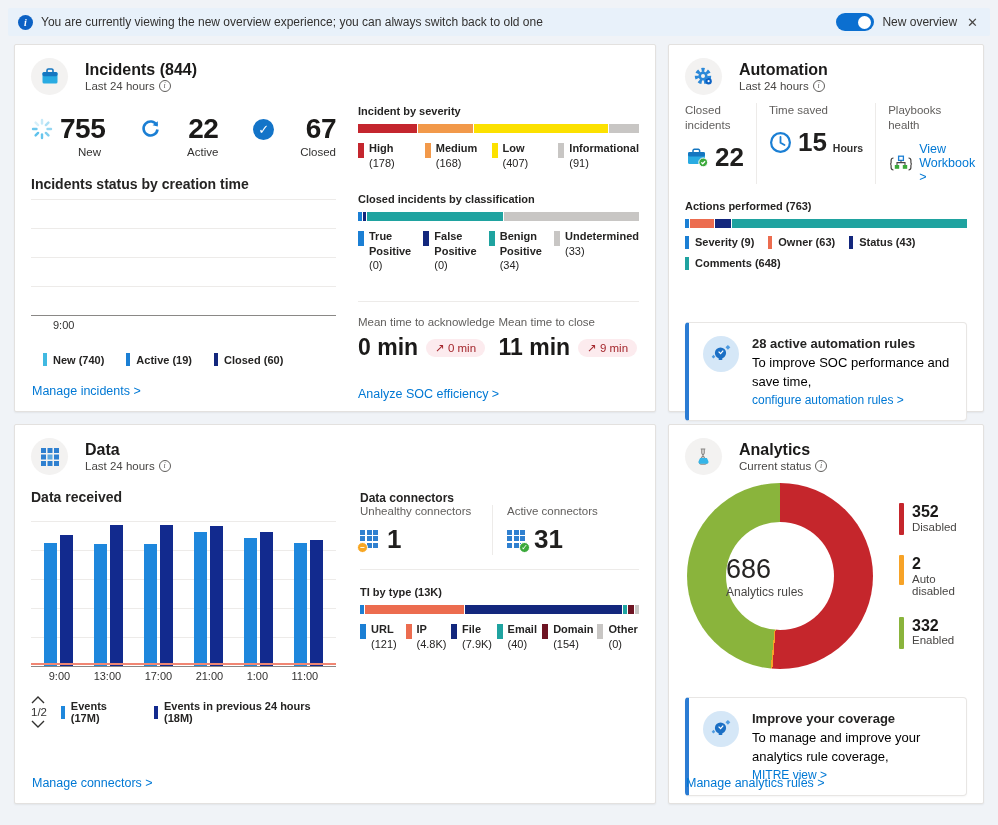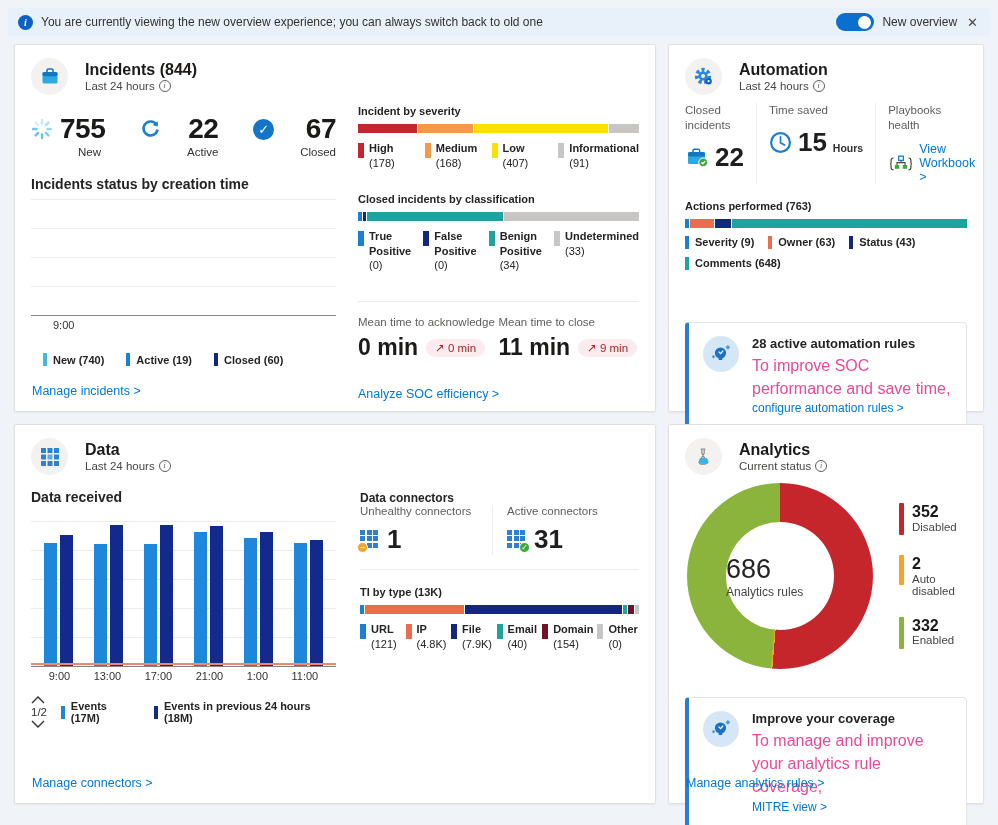--- a/index.html
+++ b/index.html
@@ -111,21 +111,21 @@
   .auto-unit { font-size: 10.5px; font-weight: 700; color: #323130; align-self: flex-end; margin-bottom: 4px; }
   .wb-link { display: flex; align-items: center; gap: 5px; font-size: 12.5px; margin-top: 6px; }
   .legend-wrap { display: flex; flex-wrap: wrap; gap: 8px 14px; }
   
   .callout {
     border: 1px solid #e8e6e4; border-left: 4px solid #2b7cd3; border-radius: 4px;
     background: #fff; padding: 13px 14px; display: flex; gap: 13px; align-items: flex-start;
     box-shadow: 0 1px 2px rgba(0,0,0,.04);
   }
   .callout-title { font-size: 13px; font-weight: 700; color: #252423; margin-bottom: 3px; }
-  .callout-text { font-size: 16px; color: #ec4899; line-height: 1.45; }
+  .callout-text { font-size: 13px; color: #000000; line-height: 1.45; }
   .bulb-circle { width: 36px; height: 36px; border-radius: 50%; background: #d5e7f7; flex: 0 0 auto; display: flex; align-items: center; justify-content: center; }
   .auto-callout { margin-top: 52px; }
   
   .data-body { display: flex; gap: 24px; }
   .data-left { width: 305px; flex: 0 0 auto; }
   .data-right { flex: 1; padding-top: 2px; }
   .conn-row { display: flex; margin-bottom: 4px; }
   .conn-col { flex: 1; padding: 0 14px; }
   .conn-col:first-child { padding-left: 0; }
   .conn-col + .conn-col { border-left: 1px solid #edebe9; }

